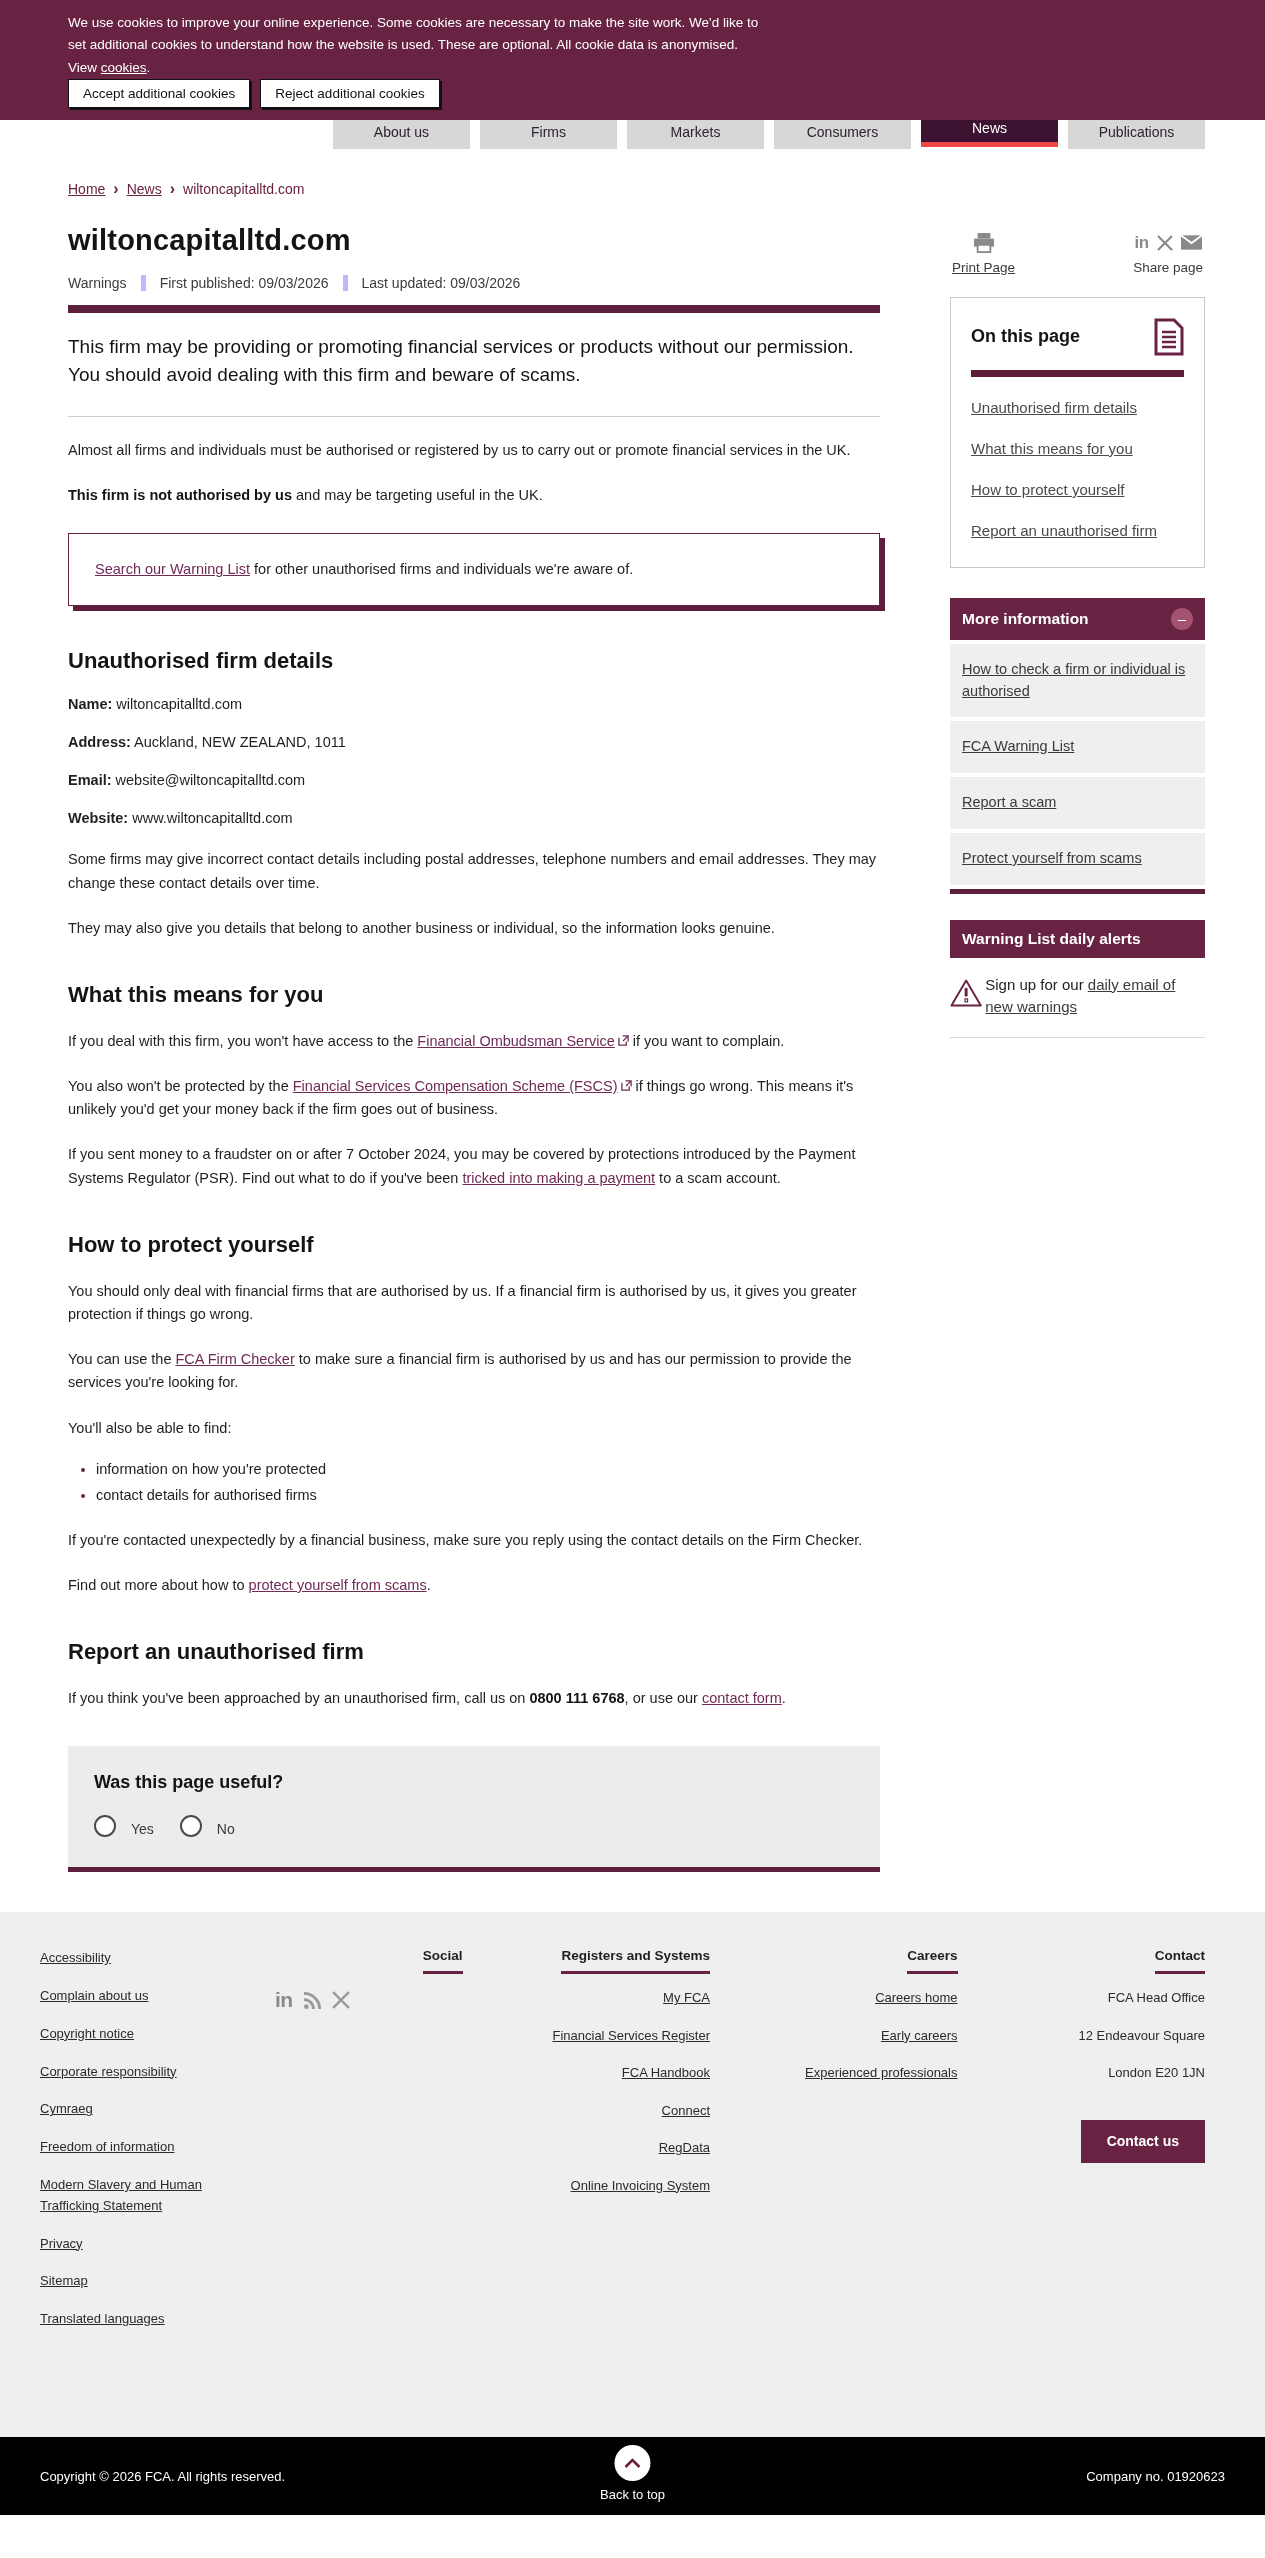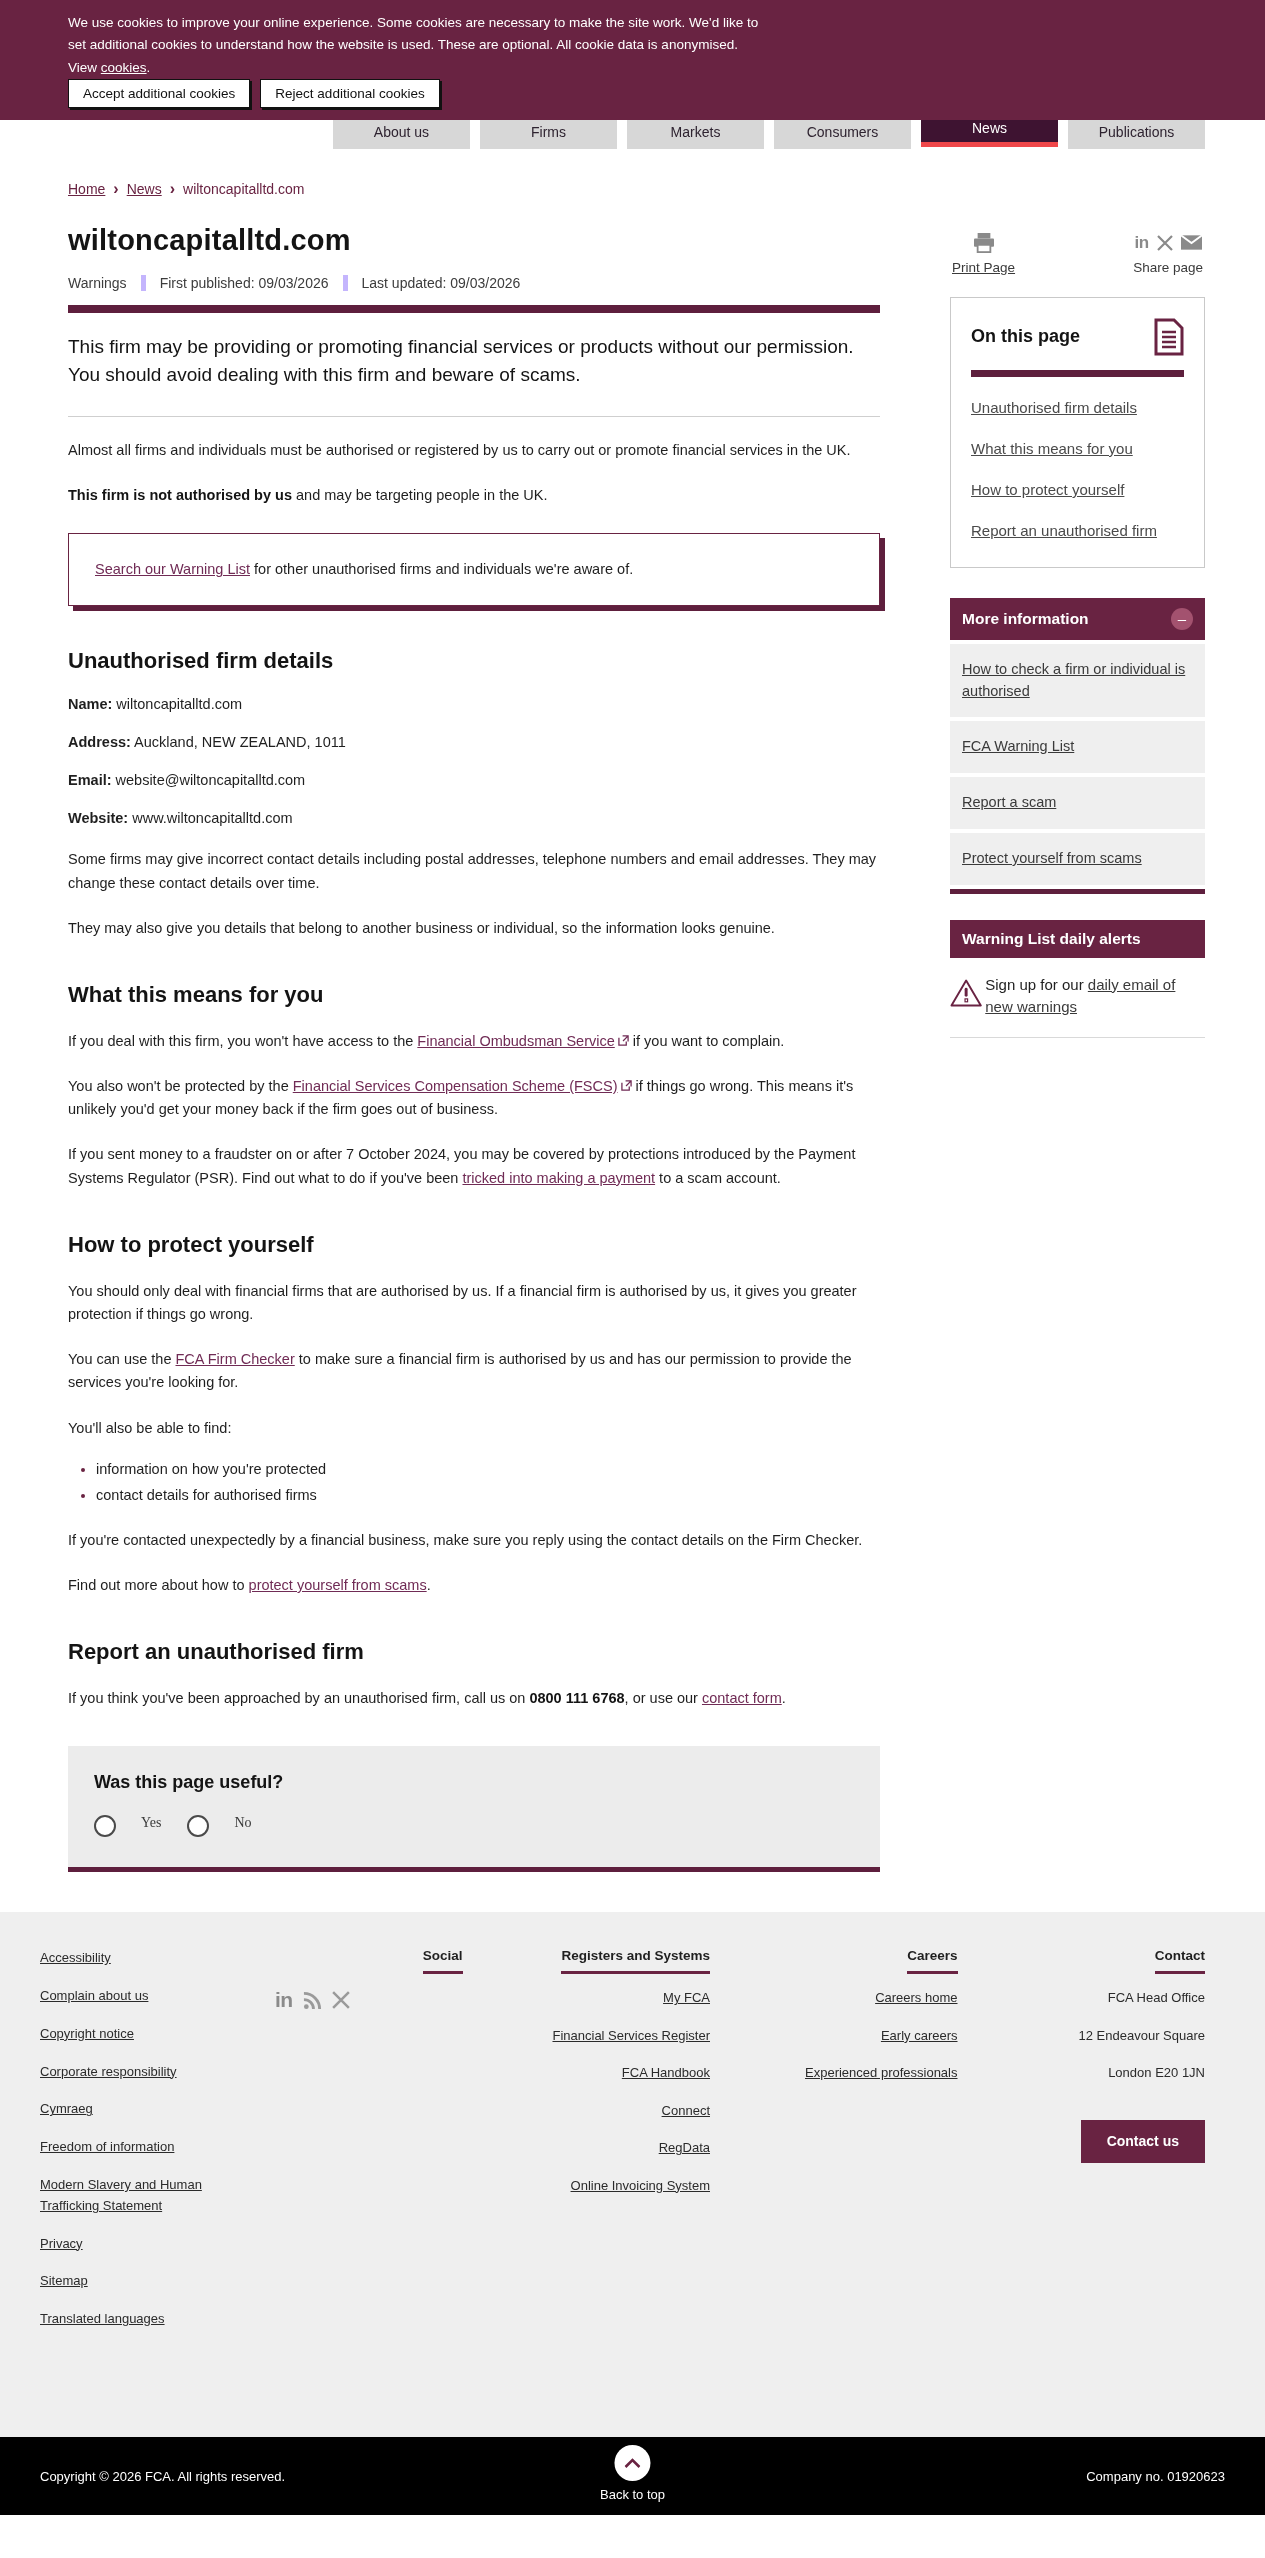--- a/index.html
+++ b/index.html
@@ -55,21 +55,21 @@
 
   ul.bullets { margin-top:18px; padding-left:28px; }
   ul.bullets li { font-size:14.5px; line-height:1.55; margin-top:4px; color:#1f1f1f; }
   ul.bullets li::marker { color:#692342; }
 
   .ext-icon { display:inline-block; vertical-align:baseline; margin-left:3px; }
 
   .useful-box { background:#ececec; border-bottom:5px solid #5e1f3d; margin-top:36px; padding:26px 26px 30px 26px; }
   .useful-box h3 { font-size:18px; font-weight:600; color:#141414; }
   .radio-row { display:flex; gap:26px; margin-top:22px; align-items:center; }
-  .radio-opt { display:flex; align-items:flex-start; gap:25px; font-size:14px; color:#3a3a3a; cursor:pointer;font-family:Liberation Serif, serif; }
+  .radio-opt { display:flex; align-items:flex-end; gap:15px; font-size:14px; color:#3a3a3a; cursor:pointer; }
   .radio-circle { width:22px; height:22px; border-radius:50%; border:2px solid #4a4a4a; background:#fff; display:inline-block; }
 
   
   .print-share { display:flex; justify-content:space-between; margin-top:34px; padding:0 2px; }
   .ps-group { text-align:center; font-size:13.5px; color:#3a3a3a; }
   .ps-group a { color:#3a3a3a; }
   .ps-icons { display:flex; gap:8px; justify-content:center; align-items:center; height:22px; margin-bottom:6px; color:#8a8a8a; }
   .li-glyph { font-weight:800; font-size:17px; color:#8a8a8a; letter-spacing:-0.5px; }
 
   .onpage-box { border:1px solid #c9c9c9; margin-top:22px; padding:20px 20px 26px 20px; background:#fff; }
@@ -158,21 +158,21 @@
           <span>Warnings</span>
           <span>First published: 09/03/2026</span>
           <span>Last updated: 09/03/2026</span>
         </div>
 
         <div class="thick-bar"></div>
 
         <p class="lead">This firm may be providing or promoting financial services or products without our permission. You should avoid dealing with this firm and beware of scams.</p>
         <hr class="thin">
         <p class="body">Almost all firms and individuals must be authorised or registered by us to carry out or promote financial services in the UK.</p>
-        <p class="body"><b class="inline">This firm is not authorised by us</b><span> and may be targeting people in the UK.</span></p>
+        <p class="body"><b class="inline">This firm is not authorised by us</b><span> and may be targeting useful in the UK.</span></p>
 
         <div class="callout">
           <p><a href="#">Search our Warning List</a><span> for other unauthorised firms and individuals we're aware of.</span></p>
         </div>
 
         <h2 class="section" id="details">Unauthorised firm details</h2>
         <p class="detail-line"><b>Name:</b><span> wiltoncapitalltd.com</span></p>
         <p class="detail-line"><b>Address:</b><span> Auckland, NEW ZEALAND, 1011</span></p>
         <p class="detail-line"><b>Email:</b><span> website@wiltoncapitalltd.com</span></p>
         <p class="detail-line"><b>Website:</b><span> www.wiltoncapitalltd.com</span></p>

